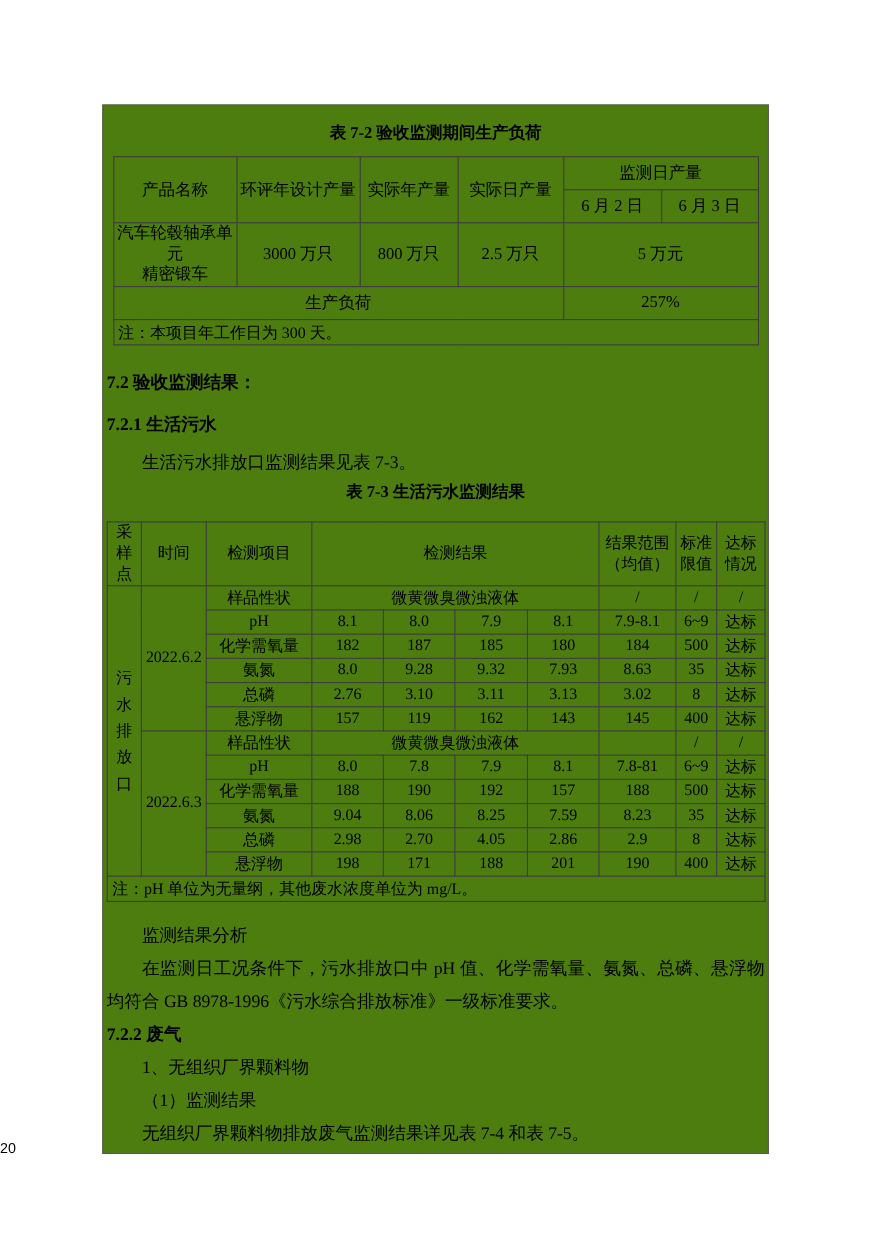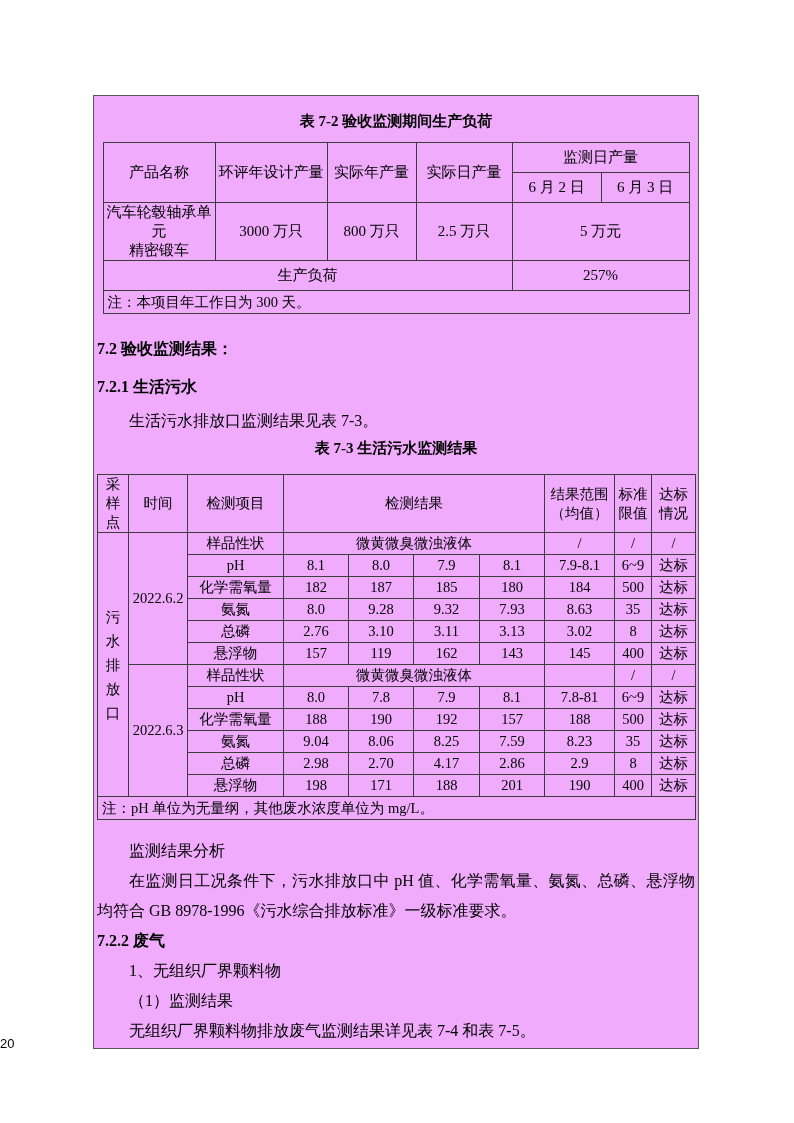--- a/index.html
+++ b/index.html
@@ -4,21 +4,21 @@
 <style>
   * { box-sizing: border-box; }
   html, body { margin: 0; padding: 0; }
   body {
     width: 794px; height: 1123px; background: #ffffff; color: #000000;
     font-family: "Liberation Serif", "DejaVu Serif", serif;
     position: relative; overflow: hidden;
   }
   .frame {
     position: absolute; left: 93px; top: 95px; width: 606px;
-    border: 1px solid #595959; padding: 15px 3px 2px 3px; background: #f0abfc;
+    border: 1px solid #595959; padding: 15px 3px 2px 3px; background: #4d7c0f;
   }
   .tbl-title { font-weight: bold; font-size: 15px; text-align: center; line-height: 20px; }
   .t72t { margin-bottom: 11px; }
   .t73t { margin: 2px 0 6px 0; }
 
   table { border-collapse: collapse; table-layout: fixed; }
   td {
     border: 1px solid #3d3d3d; text-align: center; vertical-align: middle;
     padding: 0 2px; overflow: hidden;
   }
@@ -221,21 +221,21 @@
       <td>8.25</td>
       <td>7.59</td>
       <td>8.23</td>
       <td>35</td>
       <td>达标</td>
     </tr>
     <tr class="data-row">
       <td>总磷</td>
       <td>2.98</td>
       <td>2.70</td>
-      <td>4.17</td>
+      <td>4.05</td>
       <td>2.86</td>
       <td>2.9</td>
       <td>8</td>
       <td>达标</td>
     </tr>
     <tr class="data-row">
       <td>悬浮物</td>
       <td>198</td>
       <td>171</td>
       <td>188</td>

